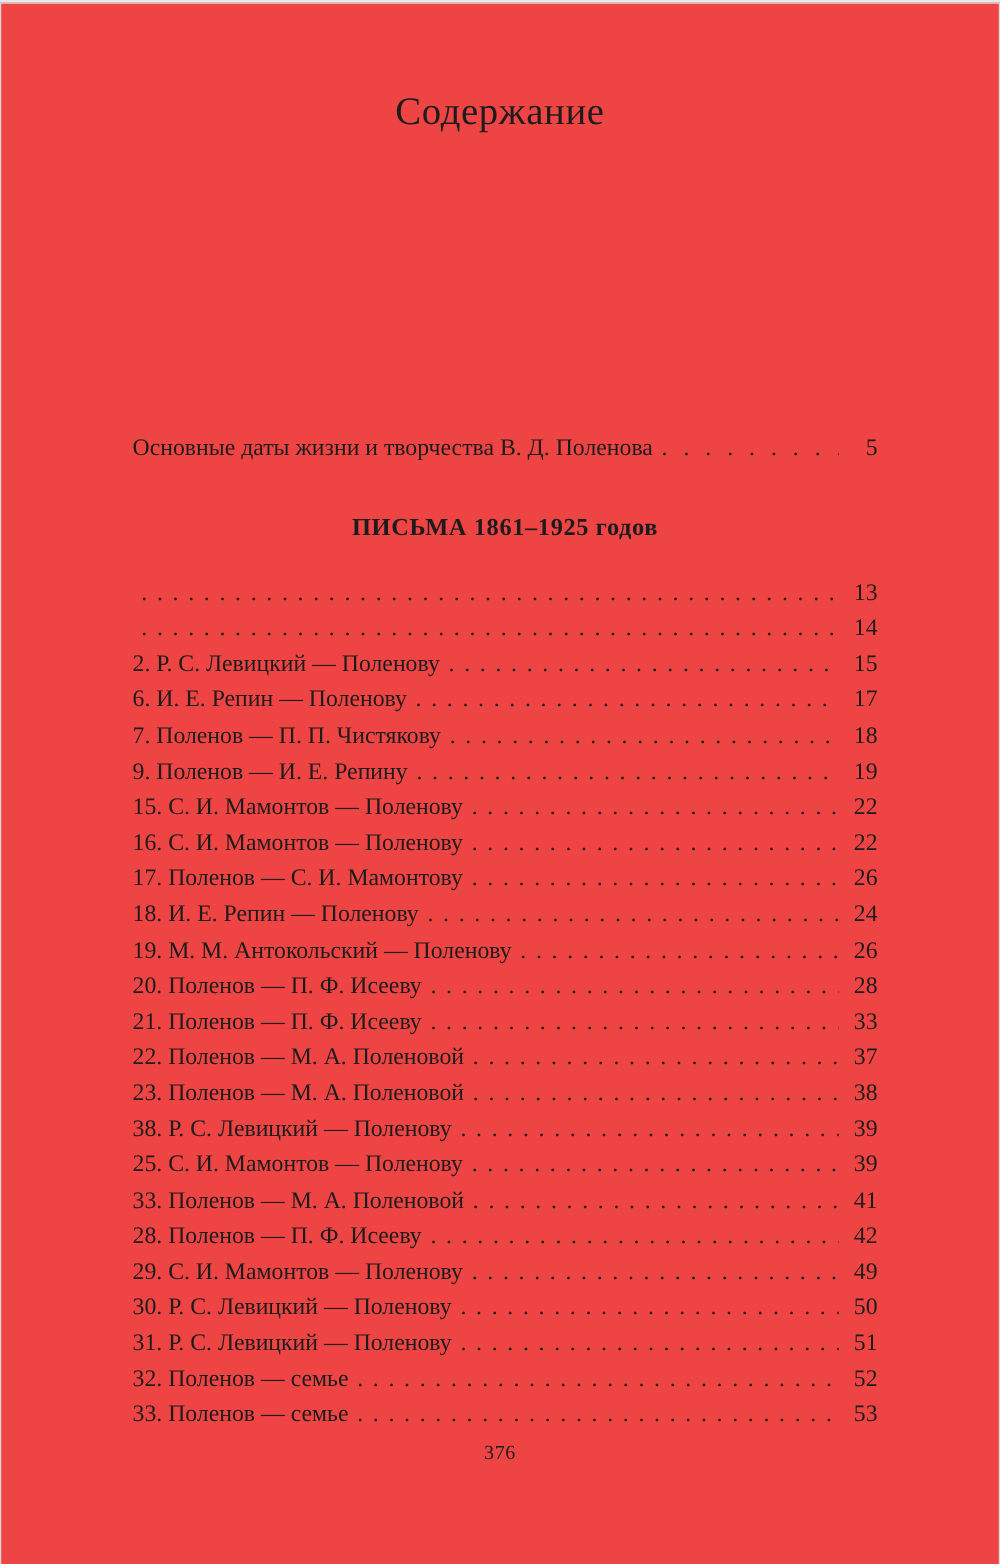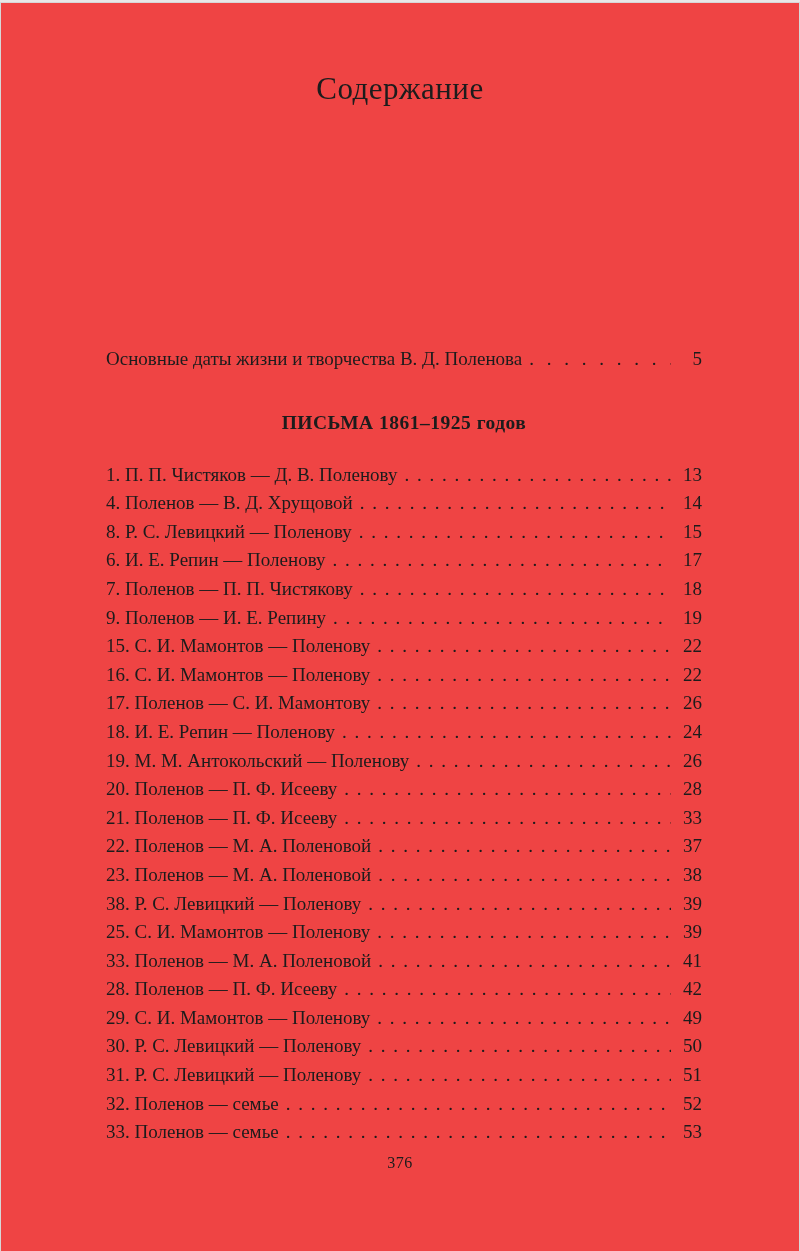--- a/index.html
+++ b/index.html
@@ -97,33 +97,31 @@
       <span class="toc-label">Основные даты жизни и творчества В. Д. Поленова</span>
       <span class="leader wide"></span>
       <span class="toc-page">5</span>
     </div>
 
     <div class="section-heading">ПИСЬМА 1861–1925 годов</div>
 
     <div>
 
         <div class="toc-row">
-          <span class="toc-label">1. П. П. Чистяков — Д. В. Поленову</span>
           <span class="leader"></span>
           <span class="toc-page">13</span>
         </div>
 
         <div class="toc-row">
-          <span class="toc-label">4. Поленов — В. Д. Хрущовой</span>
           <span class="leader"></span>
           <span class="toc-page">14</span>
         </div>
 
         <div class="toc-row">
-          <span class="toc-label">8. Р. С. Левицкий — Поленову</span>
+          <span class="toc-label">2. Р. С. Левицкий — Поленову</span>
           <span class="leader"></span>
           <span class="toc-page">15</span>
         </div>
 
         <div class="toc-row">
           <span class="toc-label">6. И. Е. Репин — Поленову</span>
           <span class="leader"></span>
           <span class="toc-page">17</span>
         </div>
 

